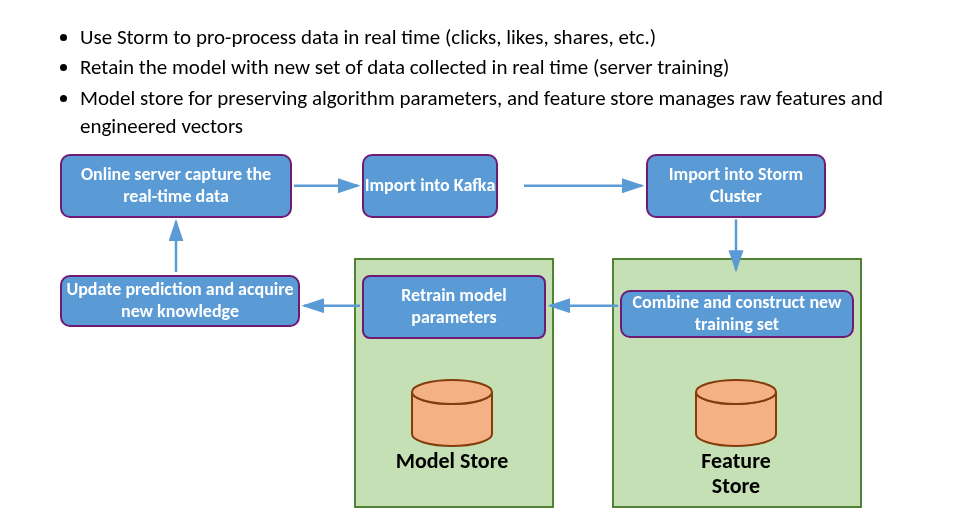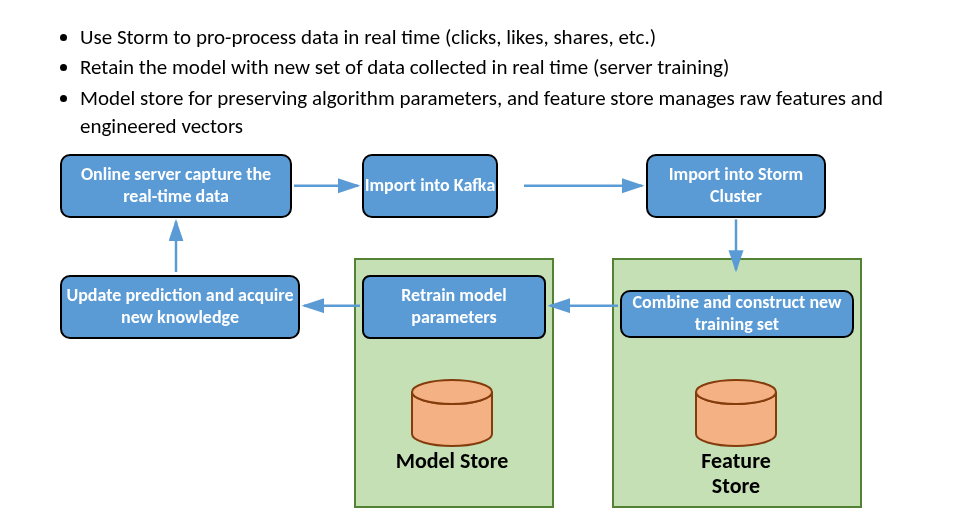--- a/index.html
+++ b/index.html
@@ -30,21 +30,21 @@
     bottom: 10px;
   }
   .greenbox {
     position: absolute;
     background: #c5e0b4;
     border: 2px solid #548235;
   }
   .blue-node {
     position: absolute;
     background: #5b9bd5;
-    border: 2px solid #000000;
+    border: 2px solid #701a75;
     border-radius: 10px;
     color: #fff;
     font-weight: 700;
     font-size: 18px;
     line-height: 1.2;
     display: flex;
     align-items: center;
     justify-content: center;
     text-align: center;
     padding: 4px 0;
@@ -88,21 +88,21 @@
 
   <div class="greenbox" style="left:318px; top:108px; width:200px; height:250px;"></div>
   <div class="greenbox" style="left:576px; top:108px; width:250px; height:250px;"></div>
 
   <div class="blue-node" style="left:24px; top:4px; width:232px; height:64px;">Online server capture the real-time data</div>
 
   <div class="blue-node" style="left:326px; top:4px; width:136px; height:64px;">Import into Kafka</div>
 
   <div class="blue-node" style="left:610px; top:4px; width:180px; height:64px;">Import into Storm Cluster</div>
 
-  <div class="blue-node" style="left:24px; top:125px; width:240px; height:64px;">Update prediction and acquire new knowledge</div>
+  <div class="blue-node" style="left:24px; top:125px; width:240px; height:52px;">Update prediction and acquire new knowledge</div>
 
   <div class="blue-node" style="left:326px; top:125px; width:184px; height:64px;border-radius:8px;">Retrain model parameters</div>
 
   <div class="blue-node" style="left:584px; top:140px; width:234px; height:48px;">Combine and construct new training set</div>
 
   <svg style="position:absolute; left:370px; top:228px; width:92px; height:70px;">
     <path class="cyl-body" d="M 6 14 L 6 56 A 40 12 0 0 0 86 56 L 86 14 A 40 12 0 0 1 6 14 Z"></path>
     <ellipse class="cyl-top" cx="46" cy="14" rx="40" ry="12"></ellipse>
   </svg>
   <div class="dblabel" style="left:356px; top:298px;">Model Store</div>

